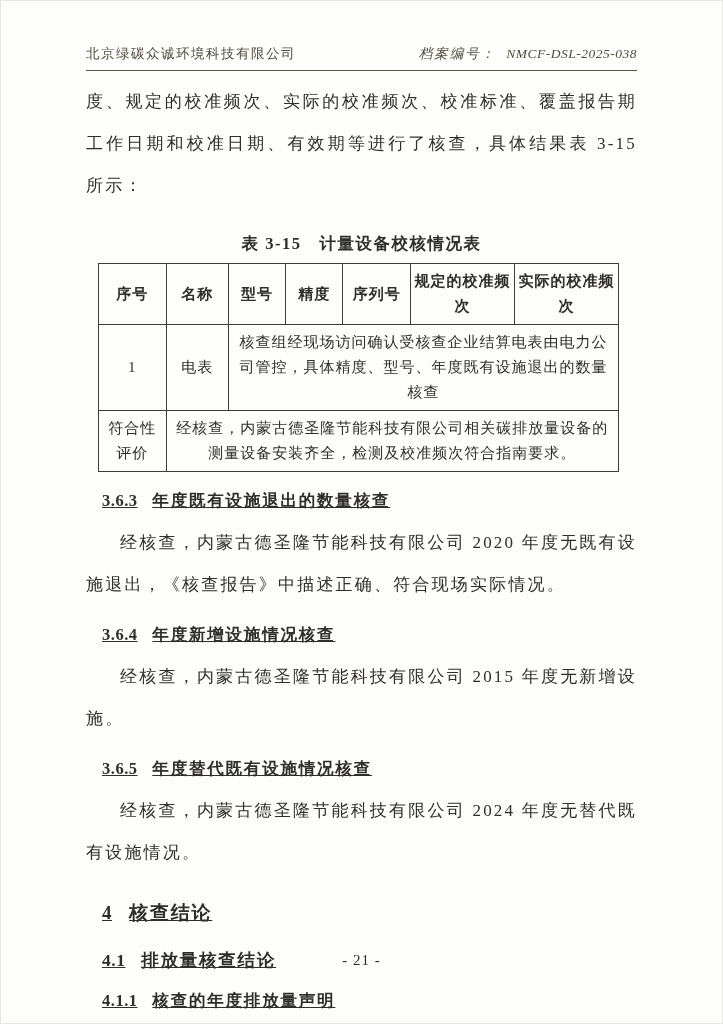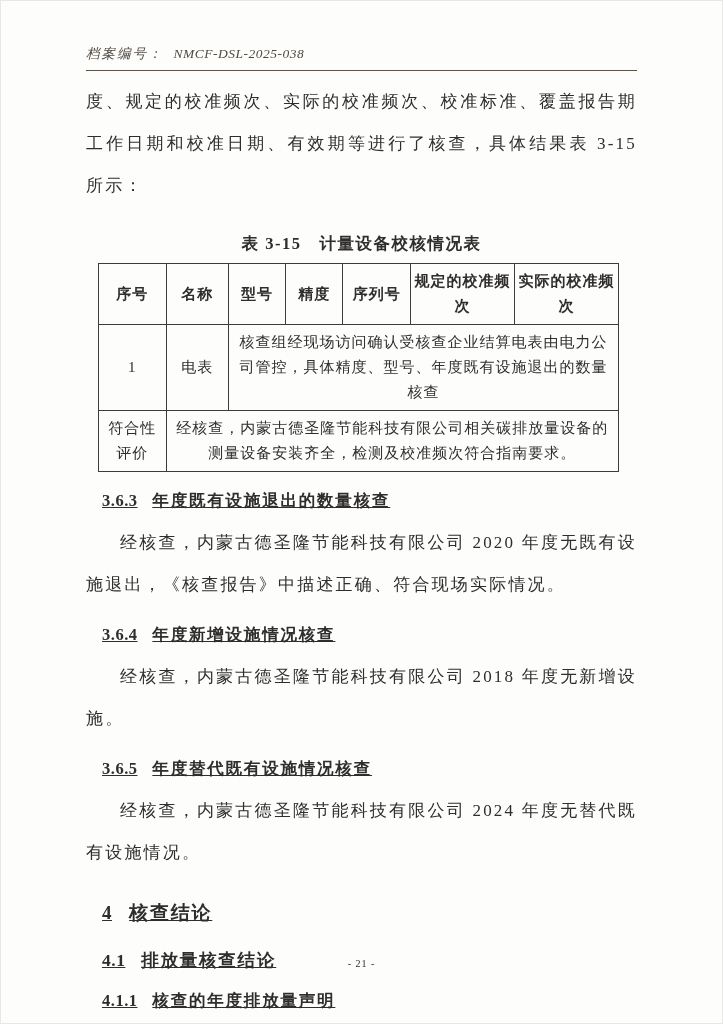--- a/index.html
+++ b/index.html
@@ -52,29 +52,30 @@
   table.t315 td.small-row{height:42px;}
   
   .heading{font-weight:bold;letter-spacing:1.8px;margin:18px 0 2px 16px;text-decoration:underline;}
   .h-sub{font-size:16.5px;}
   .h-sec{font-size:17.5px;margin-top:22px;}
   .h-chap{font-size:19px;margin-top:26px;}
   .heading .num{margin-right:0.9em;letter-spacing:0.5px;}
   
   .footer{
     position:absolute;left:0;bottom:54px;width:100%;
-    text-align:center;font-size:10px;color:#2f2e2c;letter-spacing:1px;
+    text-align:center;font-size:15px;color:#2f2e2c;letter-spacing:1px;
   }
 </style>
 </head>
 <body>
 
 <div class="page">
 
   <div class="header">
+    <span>北京绿碳众诚环境科技有限公司</span>
     <span class="file-no">
       <span class="lbl">档案编号：</span><span>NMCF-DSL-2025-038</span>
     </span>
   </div>
 
   <p class="para">度、规定的校准频次、实际的校准频次、校准标准、覆盖报告期工作日期和校准日期、有效期等进行了核查，具体结果表 3-15 所示：</p>
 
   <div class="table-title">表 3-15　计量设备校核情况表</div>
   <table class="doc-table t315">
     <colgroup>
@@ -109,21 +110,21 @@
   </table>
 
   <div class="heading h-sub">
     <span class="num">3.6.3</span><span>年度既有设施退出的数量核查</span>
   </div>
   <p class="para indent">经核查，内蒙古德圣隆节能科技有限公司 2020 年度无既有设施退出，《核查报告》中描述正确、符合现场实际情况。</p>
 
   <div class="heading h-sub">
     <span class="num">3.6.4</span><span>年度新增设施情况核查</span>
   </div>
-  <p class="para indent">经核查，内蒙古德圣隆节能科技有限公司 2018 年度无新增设施。</p>
+  <p class="para indent">经核查，内蒙古德圣隆节能科技有限公司 2015 年度无新增设施。</p>
 
   <div class="heading h-sub">
     <span class="num">3.6.5</span><span>年度替代既有设施情况核查</span>
   </div>
   <p class="para indent">经核查，内蒙古德圣隆节能科技有限公司 2024 年度无替代既有设施情况。</p>
 
   <div class="heading h-chap">
     <span class="num">4</span><span>核查结论</span>
   </div>
 

